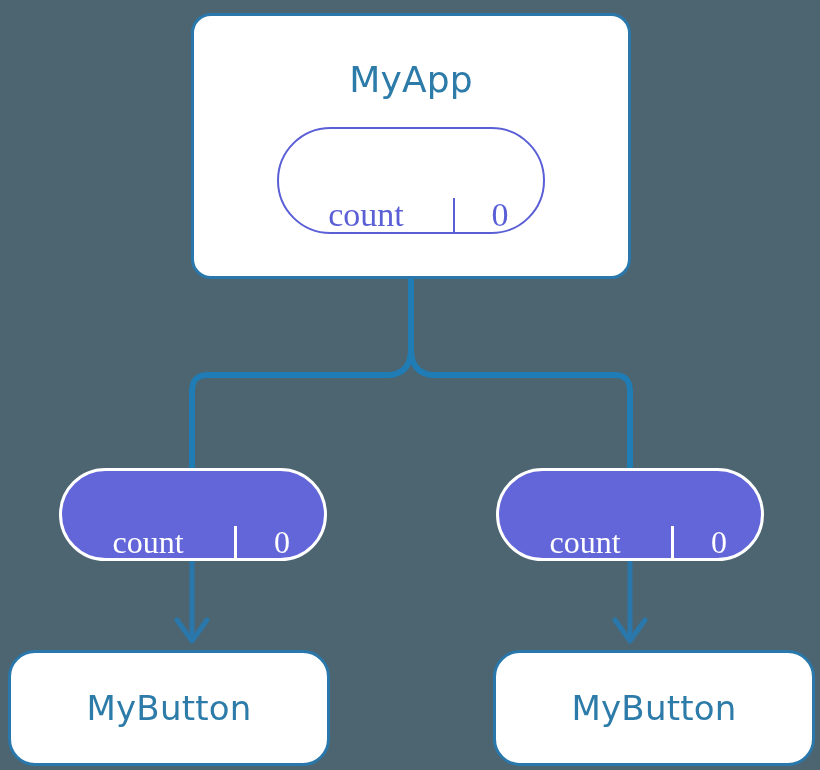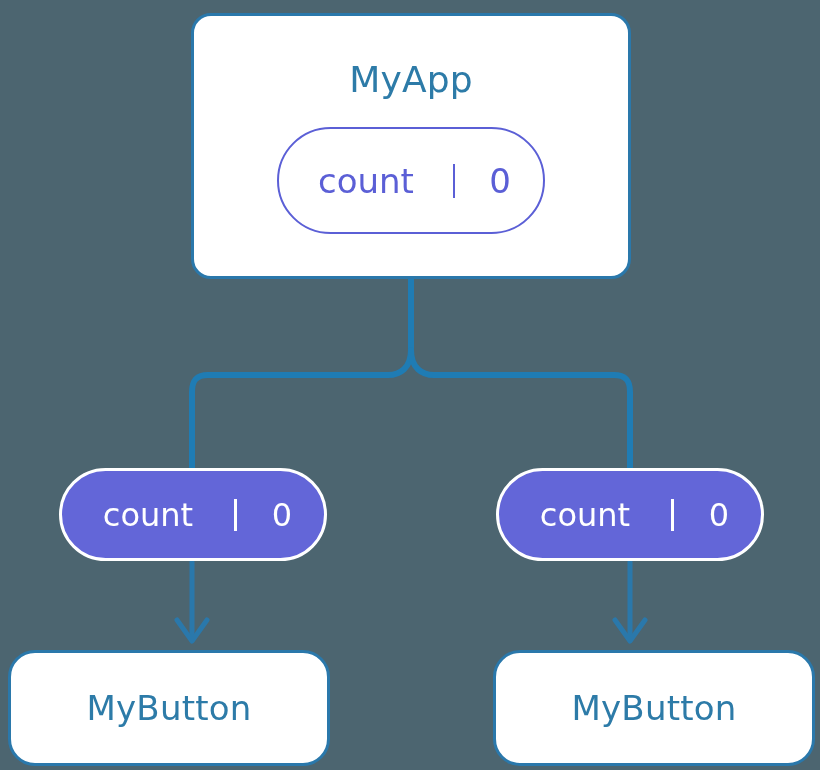--- a/index.html
+++ b/index.html
@@ -68,23 +68,24 @@
     border-radius: 27px;
   }
   #button-box-left  { left: 8px;   top: 650px; }
   #button-box-right { left: 493px; top: 650px; }
 
   
   .state-pill {
     position: absolute;
     box-sizing: border-box;
     display: flex;
-    align-items: center;
+    align-items: flex-end;
     border-radius: 999px;
     overflow: hidden;
+    font-family: Liberation Serif, serif;
   }
   .pill-cell {
     display: flex;
     align-items: center;
     justify-content: center;
     white-space: nowrap;
     line-height: 1;
   }
   .pill-key   { flex: 0 0 auto; }
   .pill-value { flex: 0 0 auto; }

